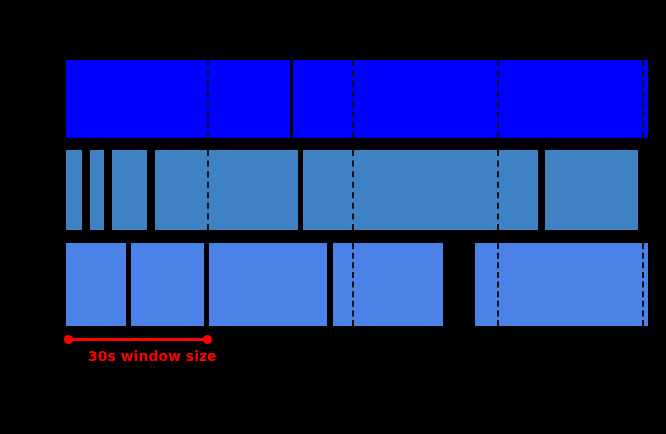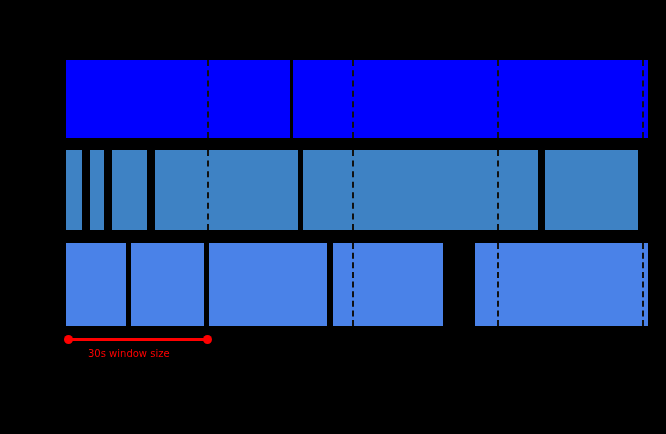--- a/index.html
+++ b/index.html
@@ -63,22 +63,22 @@
   .annot-cap {
     position: absolute;
     width: 9px;
     height: 9px;
     border-radius: 50%;
     background: #ff0000;
   }
   .annot-text {
     position: absolute;
     color: #ff0000;
-    font-size: 10px;
-    font-weight: normal;
+    font-size: 14px;
+    font-weight: bold;
     white-space: pre;
   }
 </style>
 </head>
 <body>
 
 <div id="stage">
 
   <div class="plot-area">
 

